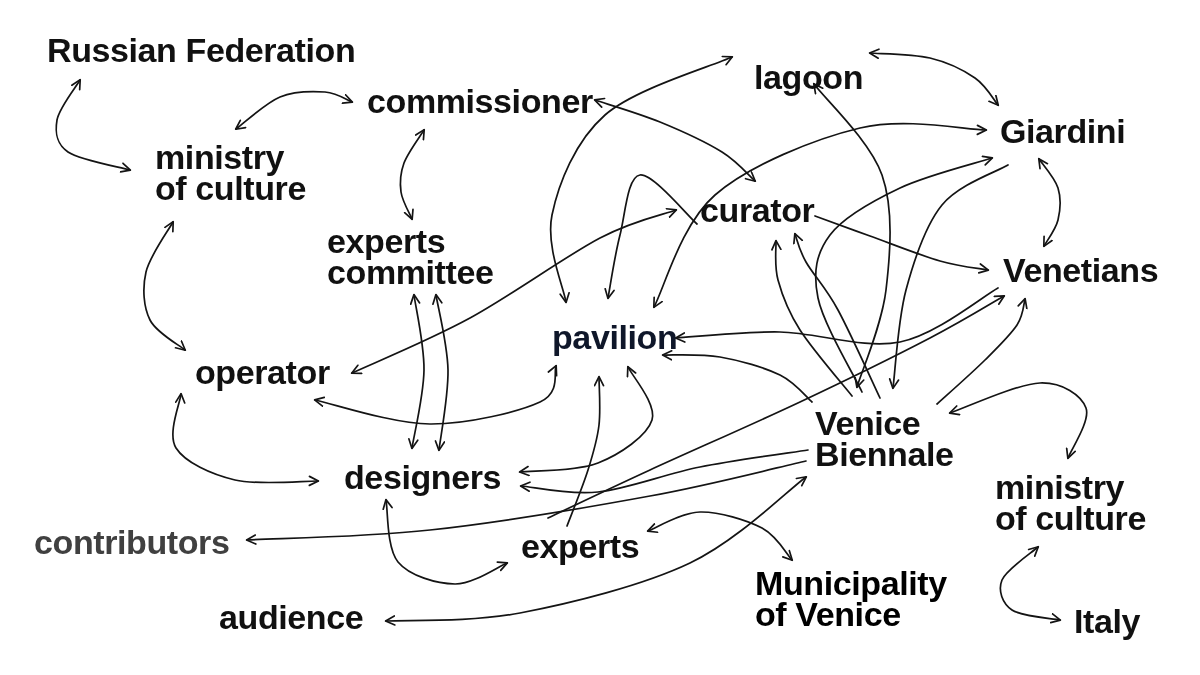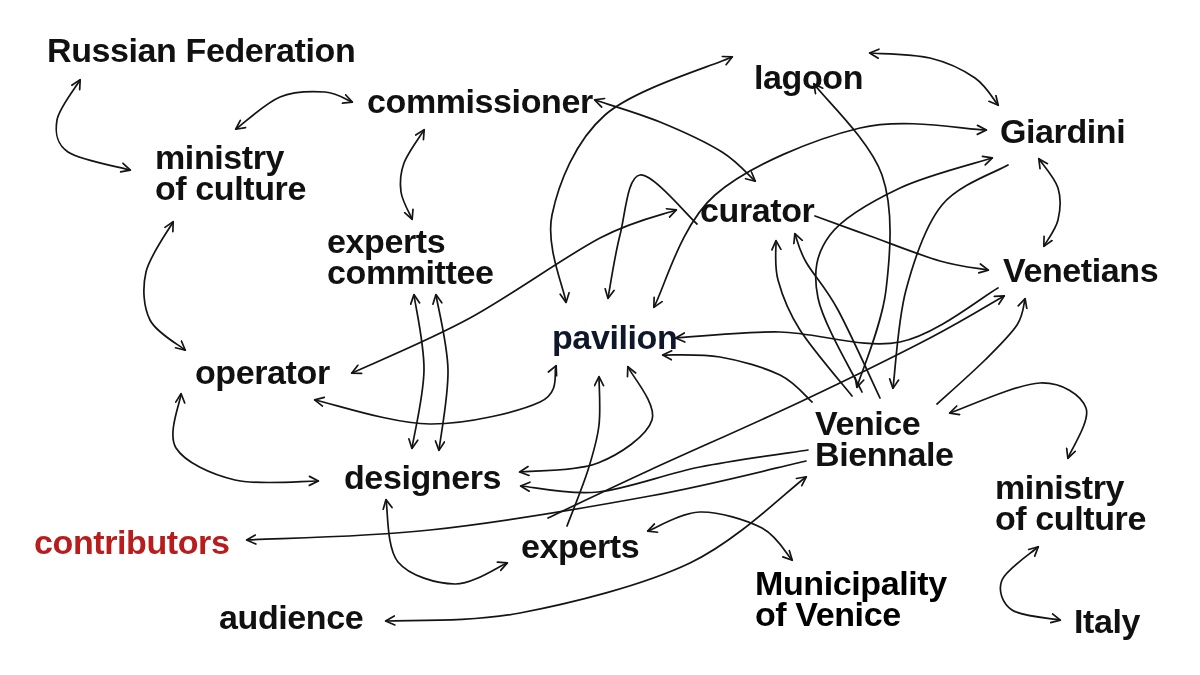--- a/index.html
+++ b/index.html
@@ -68,20 +68,20 @@
       <div class="node" style="left: 327px; top: 226px; color: rgb(17, 17, 17);">experts
 committee</div>
       <div class="node" style="left: 1003px; top: 255px; color: rgb(17, 17, 17);">Venetians</div>
       <div class="node" style="left: 552px; top: 322px; color: #0f172a;">pavilion</div>
       <div class="node" style="left: 195px; top: 357px; color: rgb(17, 17, 17);">operator</div>
       <div class="node" style="left: 815px; top: 408px; color: rgb(17, 17, 17);">Venice
 Biennale</div>
       <div class="node" style="left: 995px; top: 472px; color: rgb(17, 17, 17);">ministry
 of culture</div>
       <div class="node" style="left: 344px; top: 462px; color: rgb(17, 17, 17);">designers</div>
-      <div class="node" style="left: 34px; top: 527px; color: #b91c1c;">contributors</div>
+      <div class="node" style="left: 34px; top: 527px; color: #404040;">contributors</div>
       <div class="node" style="left: 521px; top: 531px; color: rgb(17, 17, 17);">experts</div>
       <div class="node" style="left: 755px; top: 568px; color: #000000;">Municipality
 of Venice</div>
       <div class="node" style="left: 219px; top: 602px; color: rgb(17, 17, 17);">audience</div>
       <div class="node" style="left: 1074px; top: 606px; color: rgb(17, 17, 17); text-align: center;">Italy</div>
     </div>
 </div>
 
 </body></html>

